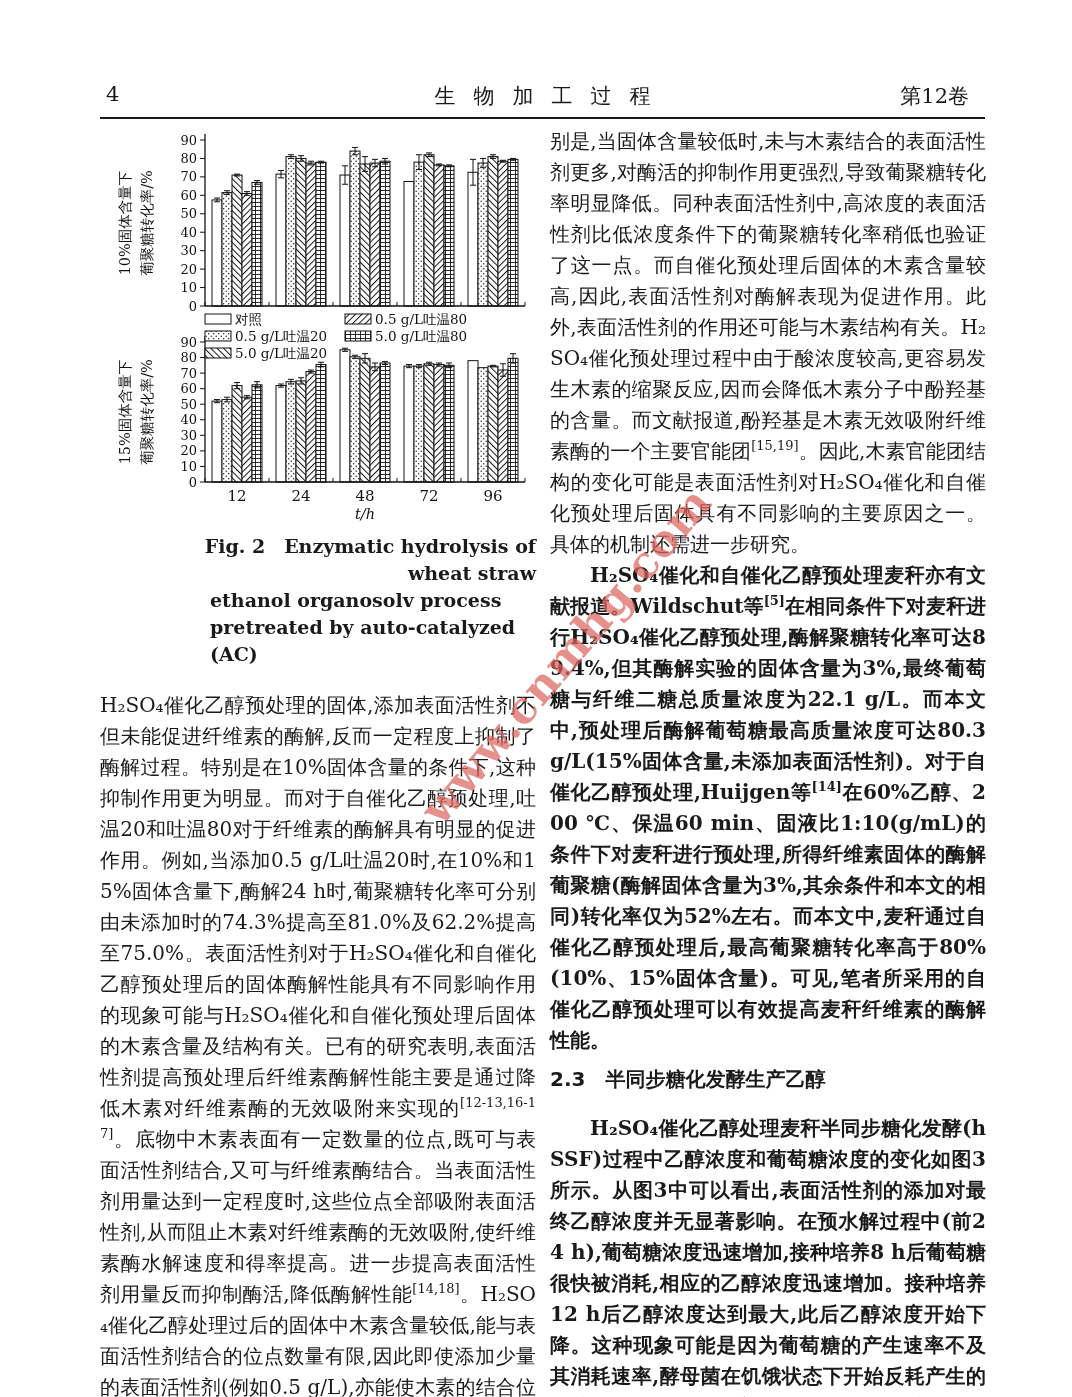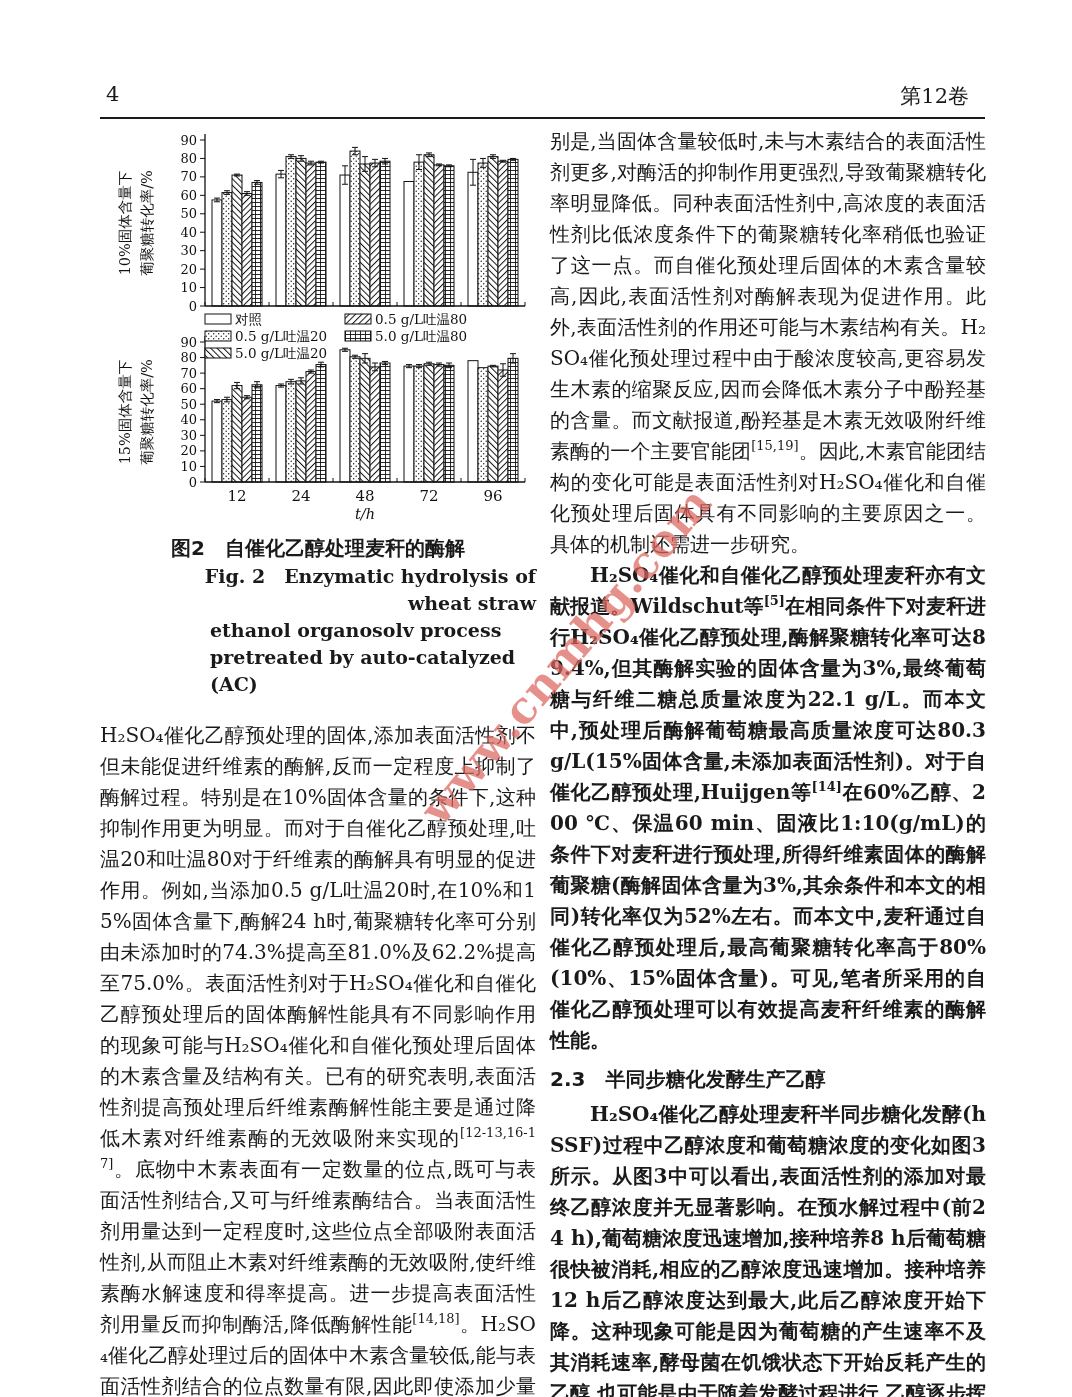--- a/index.html
+++ b/index.html
@@ -35,37 +35,38 @@
   
   .body-p{
     margin:0;font-size:20px;line-height:31px;
     text-align:justify;word-break:break-all;
   }
   .col-left .body-p{margin-top:22px;}
   .indent{text-indent:2em;font-weight:bold;}
   sup{font-size:13px;line-height:0;vertical-align:super;}
   h3.sec{
     font-family:"DejaVu Sans","Liberation Sans",sans-serif;
-    font-size:20px;font-weight:bold;margin:8px 0 4px 0;line-height:31px;
+    font-size:20px;font-weight:bold;margin:8px 0 18px 0;line-height:31px;
   }
   
   .watermark{
     position:absolute;left:368px;top:660px;width:345px;text-align:center;
     font-size:44px;font-weight:bold;letter-spacing:1px;
     transform:rotate(-50deg);opacity:.72;pointer-events:none;
     font-family:"DejaVu Serif",serif;
   }
 </style>
 </head>
 <body>
 
 <div class="page">
 
   <div class="header">
     <span class="pn">4</span>
+    <span class="jt">生物加工过程</span>
     <span class="vol">第12卷</span>
   </div>
 
   <div class="col col-left">
     <figure>
       <svg id="fig2-svg" width="436" height="395" viewBox="0 0 436 395">
         <defs>
           <pattern id="p-dots" width="5" height="5" patternUnits="userSpaceOnUse">
             <rect width="5" height="5" fill="#fff"></rect>
             <circle cx="1.2" cy="1.2" r="0.7" fill="#111"></circle>
@@ -347,21 +348,20 @@
           <rect x="105" y="201" width="26" height="10" fill="url(#p-dots)" stroke="#111" stroke-width="1"></rect>
           <text x="135" y="210.5" font-size="13.5" text-anchor="start">0.5 g/L吐温20</text>
           <rect x="105" y="218" width="26" height="10" fill="url(#p-bs)" stroke="#111" stroke-width="1"></rect>
           <text x="135" y="227.5" font-size="13.5" text-anchor="start">5.0 g/L吐温20</text>
           <rect x="245" y="184" width="26" height="10" fill="url(#p-fs)" stroke="#111" stroke-width="1"></rect>
           <text x="275" y="193.5" font-size="13.5" text-anchor="start">0.5 g/L吐温80</text>
           <rect x="245" y="201" width="26" height="10" fill="url(#p-grid)" stroke="#111" stroke-width="1"></rect>
           <text x="275" y="210.5" font-size="13.5" text-anchor="start">5.0 g/L吐温80</text>
         </svg>
       <figcaption>
-        <div class="cap-zh">图2　自催化乙醇处理麦秆的酶解</div>
         <div class="cap-en first">Fig. 2　Enzymatic hydrolysis of wheat straw</div>
         <div class="cap-en cont">ethanol organosolv process</div>
         <div class="cap-en cont">pretreated by auto-catalyzed (AC)</div>
       </figcaption>
     </figure>
     <p class="body-p">H₂SO₄催化乙醇预处理的固体,添加表面活性剂不但未能促进纤维素的酶解,反而一定程度上抑制了酶解过程。特别是在10%固体含量的条件下,这种抑制作用更为明显。而对于自催化乙醇预处理,吐温20和吐温80对于纤维素的酶解具有明显的促进作用。例如,当添加0.5 g/L吐温20时,在10%和15%固体含量下,酶解24 h时,葡聚糖转化率可分别由未添加时的74.3%提高至81.0%及62.2%提高至75.0%。表面活性剂对于H₂SO₄催化和自催化乙醇预处理后的固体酶解性能具有不同影响作用的现象可能与H₂SO₄催化和自催化预处理后固体的木素含量及结构有关。已有的研究表明,表面活性剂提高预处理后纤维素酶解性能主要是通过降低木素对纤维素酶的无效吸附来实现的<sup>[12-13,16-17]</sup>。底物中木素表面有一定数量的位点,既可与表面活性剂结合,又可与纤维素酶结合。当表面活性剂用量达到一定程度时,这些位点全部吸附表面活性剂,从而阻止木素对纤维素酶的无效吸附,使纤维素酶水解速度和得率提高。进一步提高表面活性剂用量反而抑制酶活,降低酶解性能<sup>[14,18]</sup>。H₂SO₄催化乙醇处理过后的固体中木素含量较低,能与表面活性剂结合的位点数量有限,因此即使添加少量的表面活性剂(例如0.5 g/L),亦能使木素的结合位点饱和,且表现出对酶催化过程的抑制作用。特</p>
   </div>
 
   <div class="col col-right">
     <p class="body-p">别是,当固体含量较低时,未与木素结合的表面活性剂更多,对酶活的抑制作用更强烈,导致葡聚糖转化率明显降低。同种表面活性剂中,高浓度的表面活性剂比低浓度条件下的葡聚糖转化率稍低也验证了这一点。而自催化预处理后固体的木素含量较高,因此,表面活性剂对酶解表现为促进作用。此外,表面活性剂的作用还可能与木素结构有关。H₂SO₄催化预处理过程中由于酸浓度较高,更容易发生木素的缩聚反应,因而会降低木素分子中酚羟基的含量。而文献报道,酚羟基是木素无效吸附纤维素酶的一个主要官能团<sup>[15,19]</sup>。因此,木素官能团结构的变化可能是表面活性剂对H₂SO₄催化和自催化预处理后固体具有不同影响的主要原因之一。具体的机制还需进一步研究。</p>

